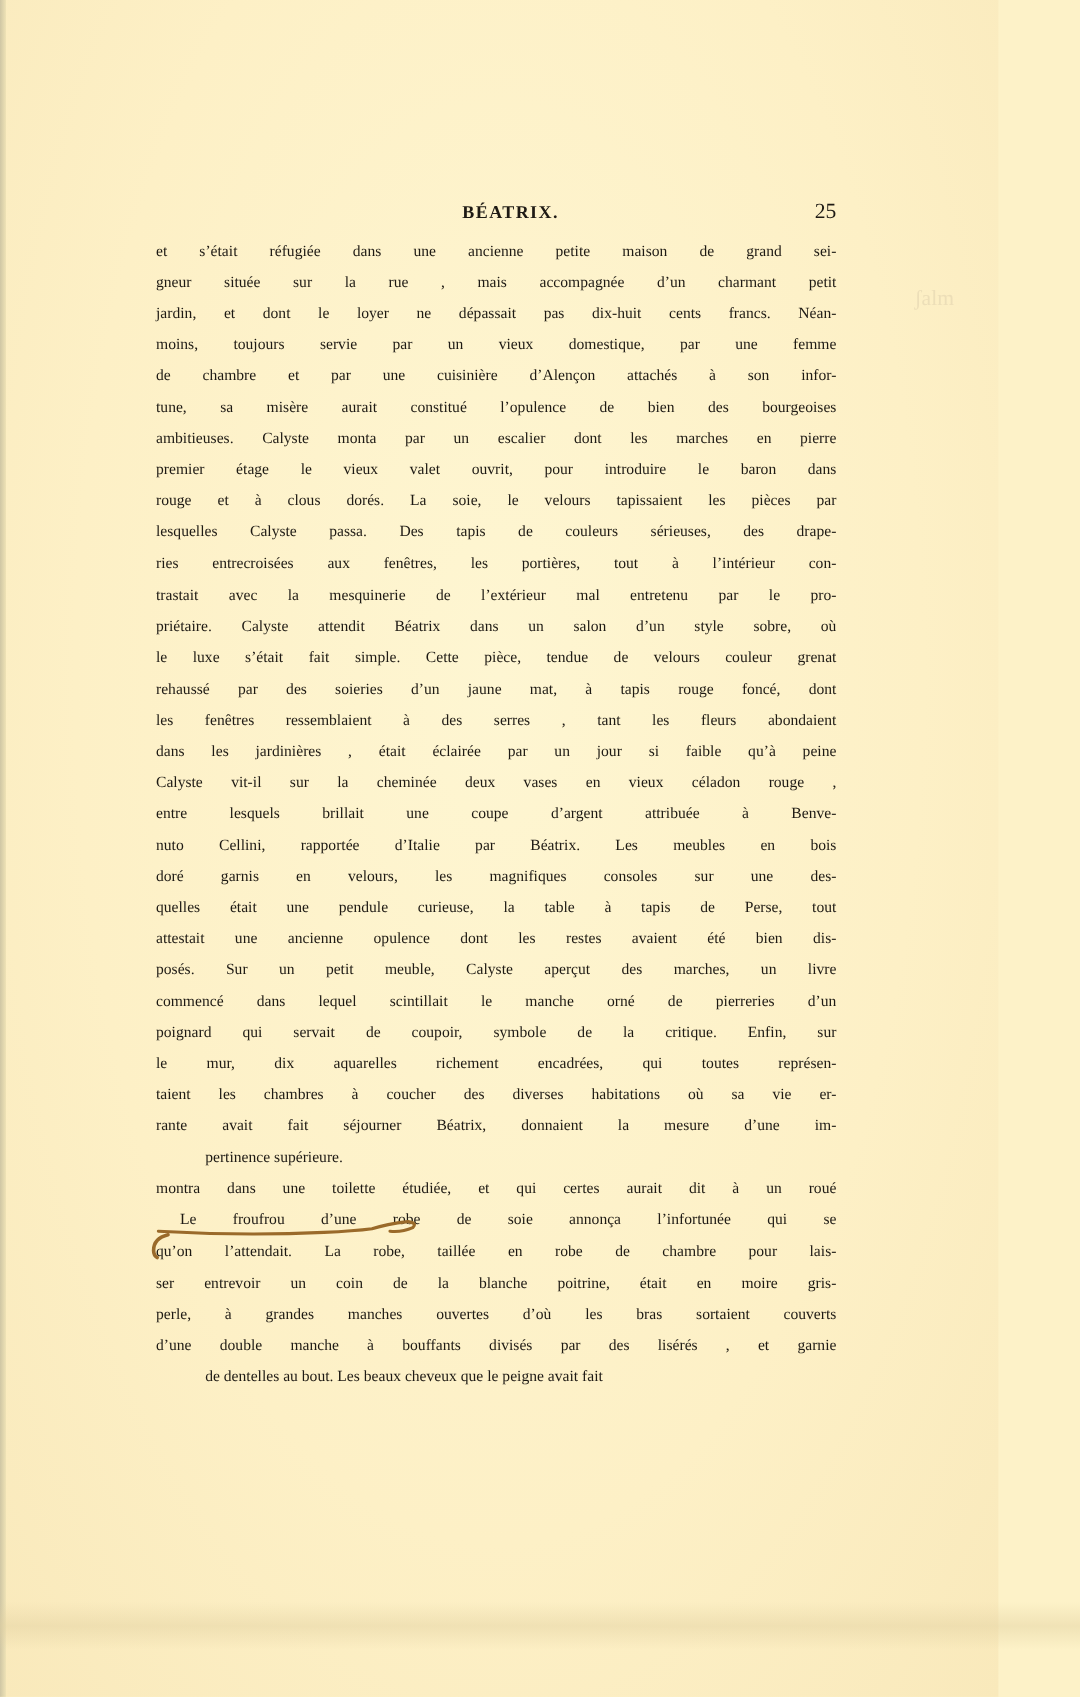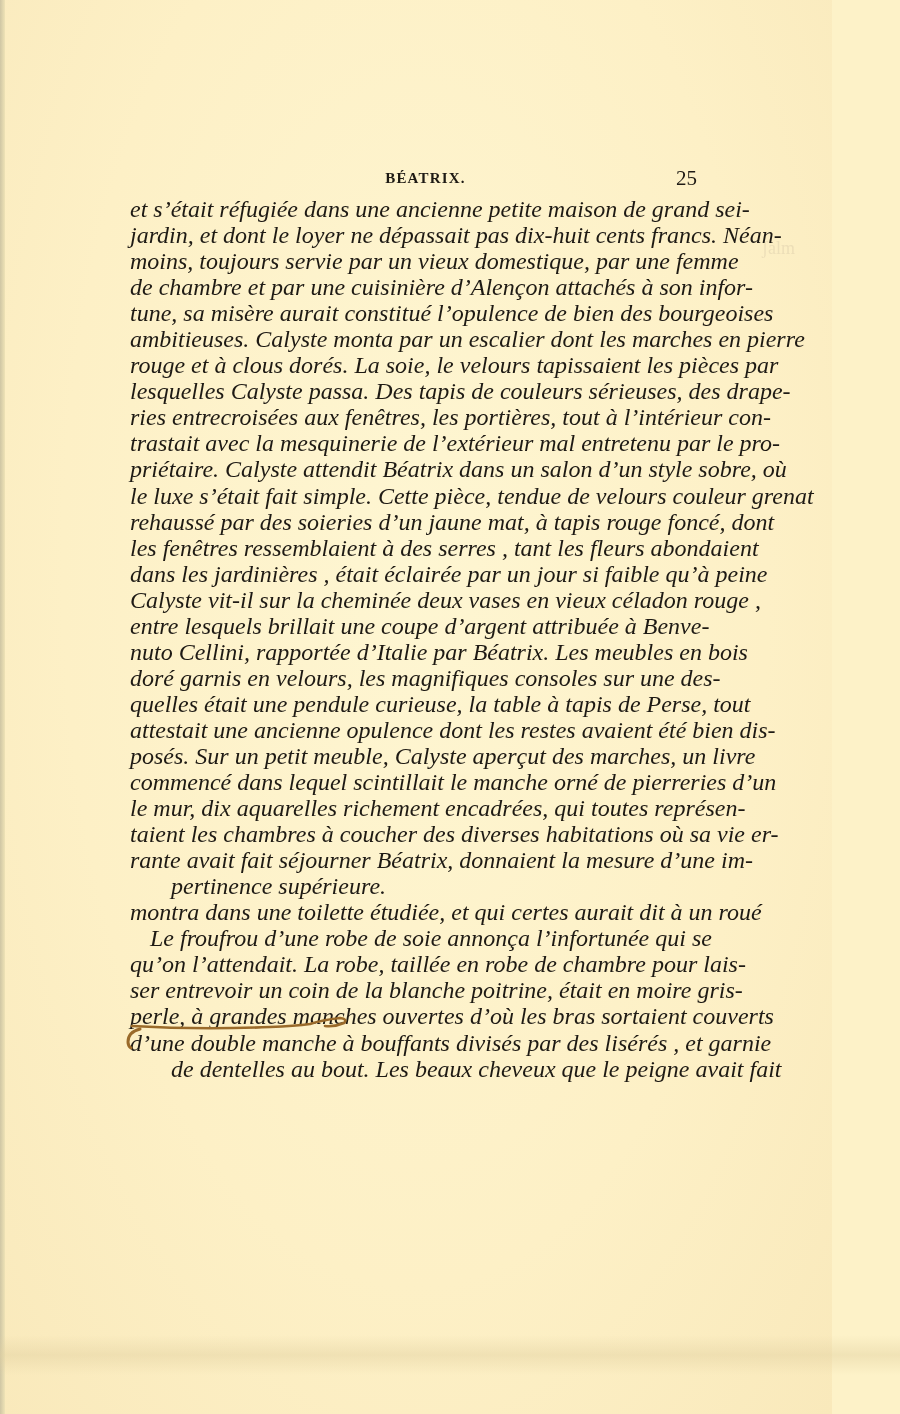--- a/index.html
+++ b/index.html
@@ -41,38 +41,37 @@
       font-size: 15px;
       letter-spacing: 1.2px;
       font-weight: bold;
       top: 4px;
       padding-left: 24px;
     }
     .page-number {
       position: absolute;
       right: 0;
       top: 0;
-      font-size: 21px;
+      font-size: 18px;
     }
     .body-text {
       position: absolute;
       top: 196px;
       left: 130px;
       width: 567px;
     }
     .line {
       display: block;
       height: 26.05px;
       line-height: 26px;
-      font-size: 24px;
+      font-size: 13px;
       white-space: nowrap;
       text-align: justify;
       text-align-last: justify;
       overflow: visible;
-      font-style: italic;
     }
     .line.last {
       text-align-last: left;
       margin-left: 41px;
     }
     .line.indent {
       padding-left: 20px;
     }
     .annotation {
       position: absolute;
@@ -95,42 +94,45 @@
   <div class="bleed" style="left:762px; top:238px;">ʃalm</div>
 
   <div class="running-head">
     <span class="running-title">BÉATRIX.</span>
     <span class="page-number">25</span>
   </div>
 
   <div class="body-text">
     <div id="para-0">
         <span class="line">et s’était réfugiée dans une ancienne petite maison de grand sei-</span>
+        <span class="line">gneur située sur la rue , mais accompagnée d’un charmant petit</span>
         <span class="line">jardin, et dont le loyer ne dépassait pas dix-huit cents francs. Néan-</span>
         <span class="line">moins, toujours servie par un vieux domestique, par une femme</span>
         <span class="line">de chambre et par une cuisinière d’Alençon attachés à son infor-</span>
         <span class="line">tune, sa misère aurait constitué l’opulence de bien des bourgeoises</span>
         <span class="line">ambitieuses. Calyste monta par un escalier dont les marches en pierre</span>
+        <span class="line">premier étage le vieux valet ouvrit, pour introduire le baron dans</span>
         <span class="line">rouge et à clous dorés. La soie, le velours tapissaient les pièces par</span>
         <span class="line">lesquelles Calyste passa. Des tapis de couleurs sérieuses, des drape-</span>
         <span class="line">ries entrecroisées aux fenêtres, les portières, tout à l’intérieur con-</span>
         <span class="line">trastait avec la mesquinerie de l’extérieur mal entretenu par le pro-</span>
         <span class="line">priétaire. Calyste attendit Béatrix dans un salon d’un style sobre, où</span>
         <span class="line">le luxe s’était fait simple. Cette pièce, tendue de velours couleur grenat</span>
         <span class="line">rehaussé par des soieries d’un jaune mat, à tapis rouge foncé, dont</span>
         <span class="line">les fenêtres ressemblaient à des serres , tant les fleurs abondaient</span>
         <span class="line">dans les jardinières , était éclairée par un jour si faible qu’à peine</span>
         <span class="line">Calyste vit-il sur la cheminée deux vases en vieux céladon rouge ,</span>
         <span class="line">entre lesquels brillait une coupe d’argent attribuée à Benve-</span>
         <span class="line">nuto Cellini, rapportée d’Italie par Béatrix. Les meubles en bois</span>
         <span class="line">doré garnis en velours, les magnifiques consoles sur une des-</span>
         <span class="line">quelles était une pendule curieuse, la table à tapis de Perse, tout</span>
         <span class="line">attestait une ancienne opulence dont les restes avaient été bien dis-</span>
         <span class="line">posés. Sur un petit meuble, Calyste aperçut des marches, un livre</span>
         <span class="line">commencé dans lequel scintillait le manche orné de pierreries d’un</span>
+        <span class="line">poignard qui servait de coupoir, symbole de la critique. Enfin, sur</span>
         <span class="line">le mur, dix aquarelles richement encadrées, qui toutes représen-</span>
         <span class="line">taient les chambres à coucher des diverses habitations où sa vie er-</span>
         <span class="line">rante avait fait séjourner Béatrix, donnaient la mesure d’une im-</span>
         <span class="line last">pertinence supérieure.</span>
       </div>
     <div id="para-1">
         <span class="line">montra dans une toilette étudiée, et qui certes aurait dit à un roué</span>
         <span class="line indent">Le froufrou d’une robe de soie annonça l’infortunée qui se</span>
         <span class="line">qu’on l’attendait. La robe, taillée en robe de chambre pour lais-</span>
         <span class="line">ser entrevoir un coin de la blanche poitrine, était en moire gris-</span>

